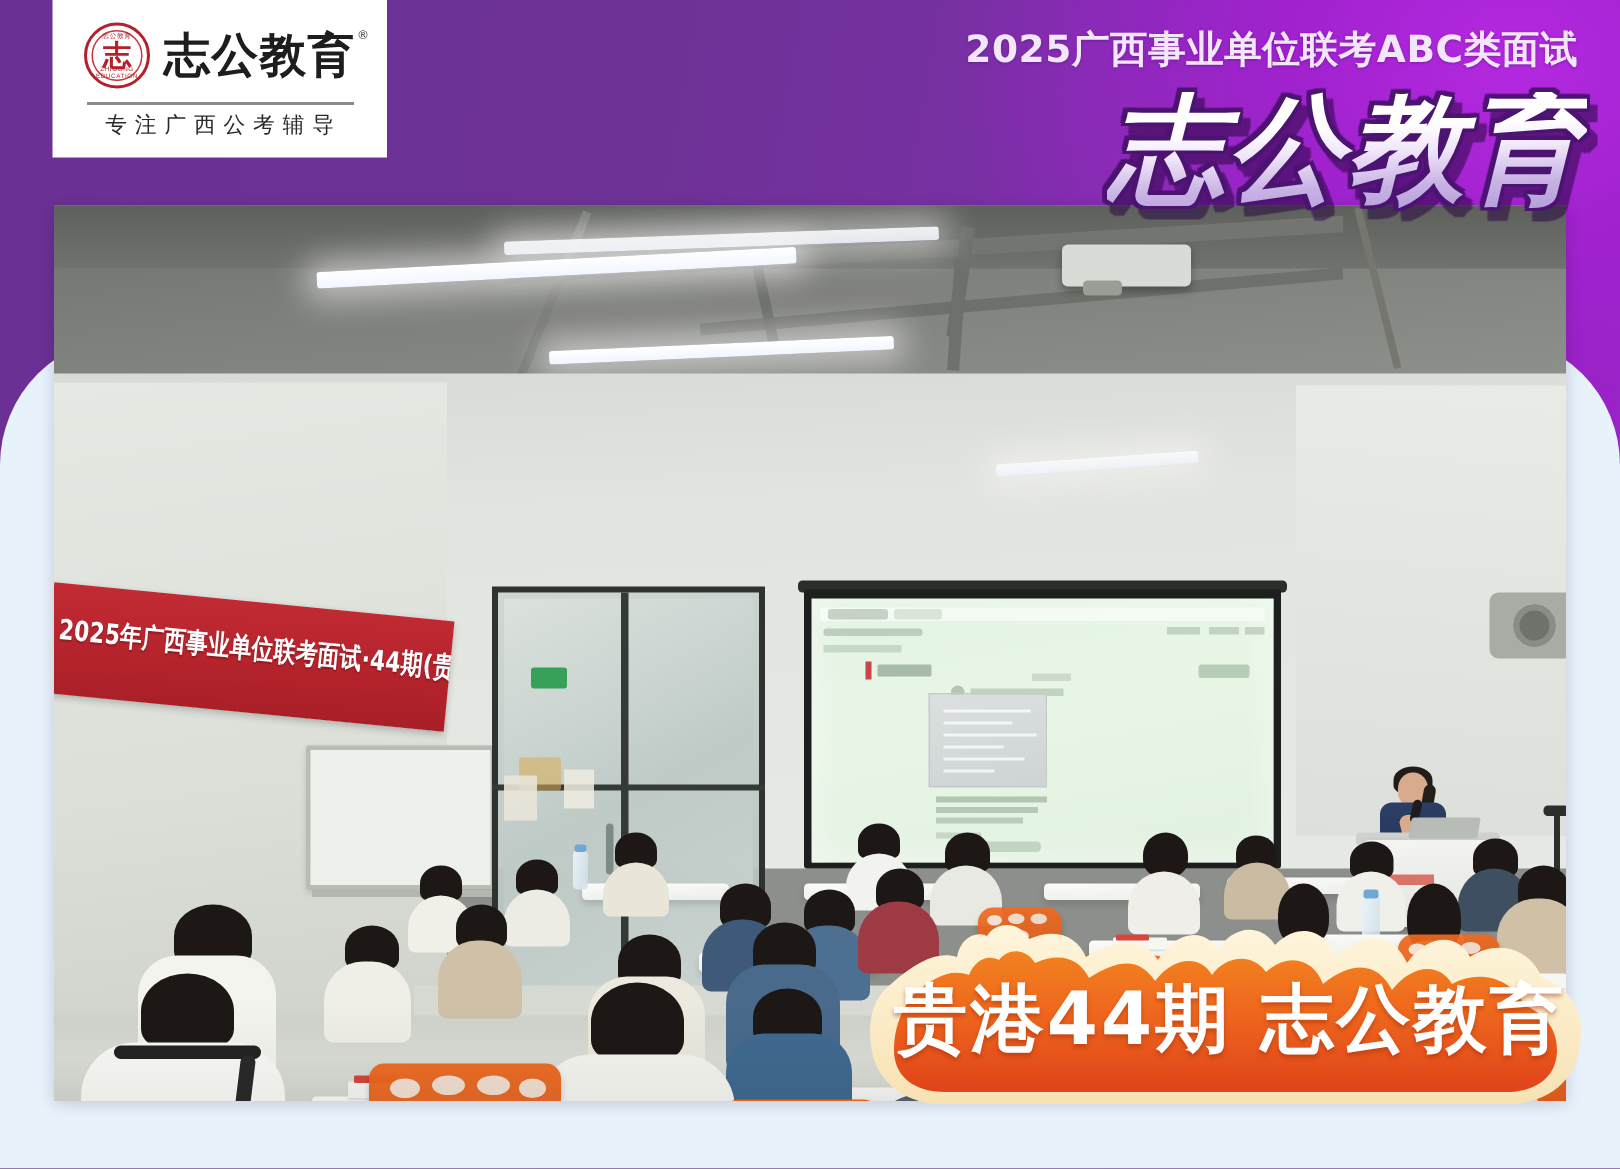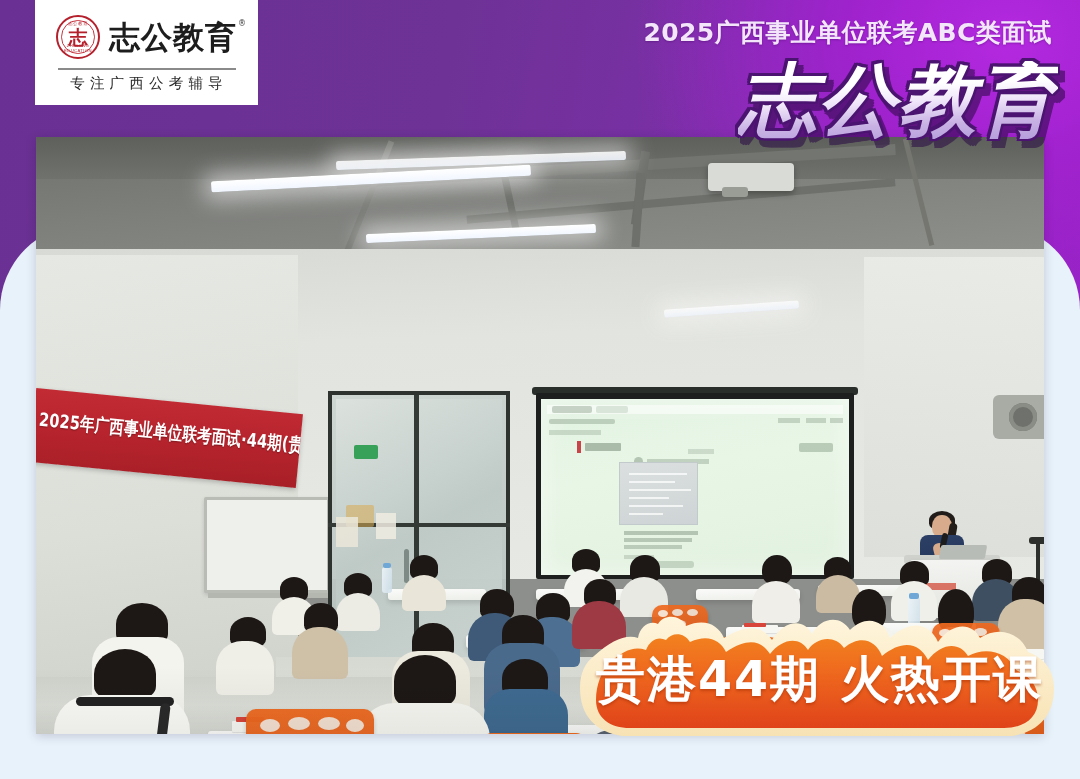--- a/index.html
+++ b/index.html
@@ -618,14 +618,14 @@
       C292,22 308,28 314,44
       C336,26 352,32 360,48
       C374,30 392,30 400,44
       C418,34 440,40 448,58
       C462,64 470,74 470,88
       C470,106 456,116 436,116
       L62,116
       C42,116 28,106 28,88
       C28,72 34,60 40,52 Z"></path>
   </svg>
-  <div id="flame-text">贵港44期 火热开课</div>
+  <div id="flame-text">贵港44期 志公教育</div>
 </div>
 
 </body></html>

